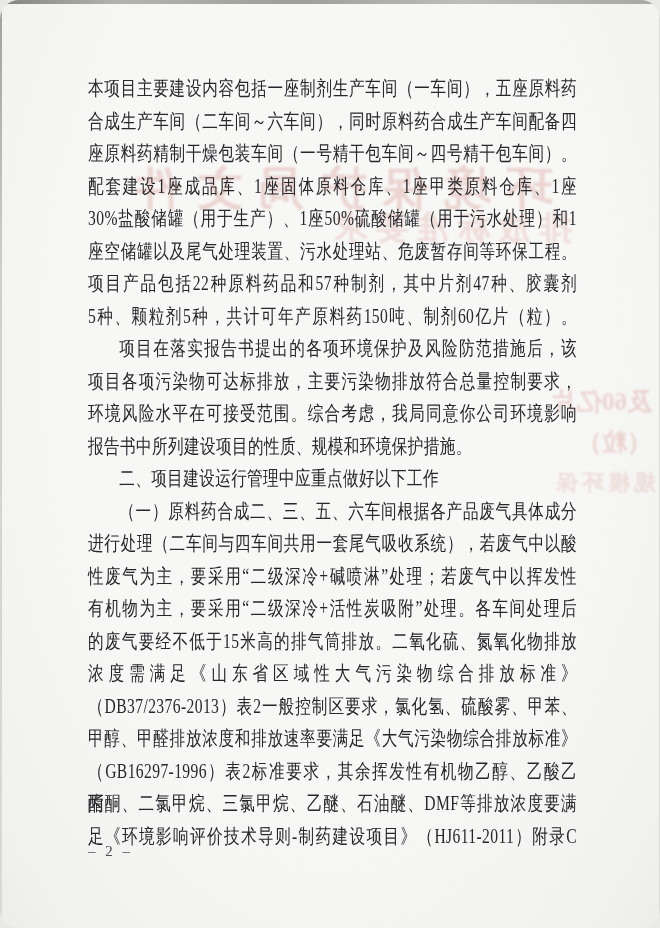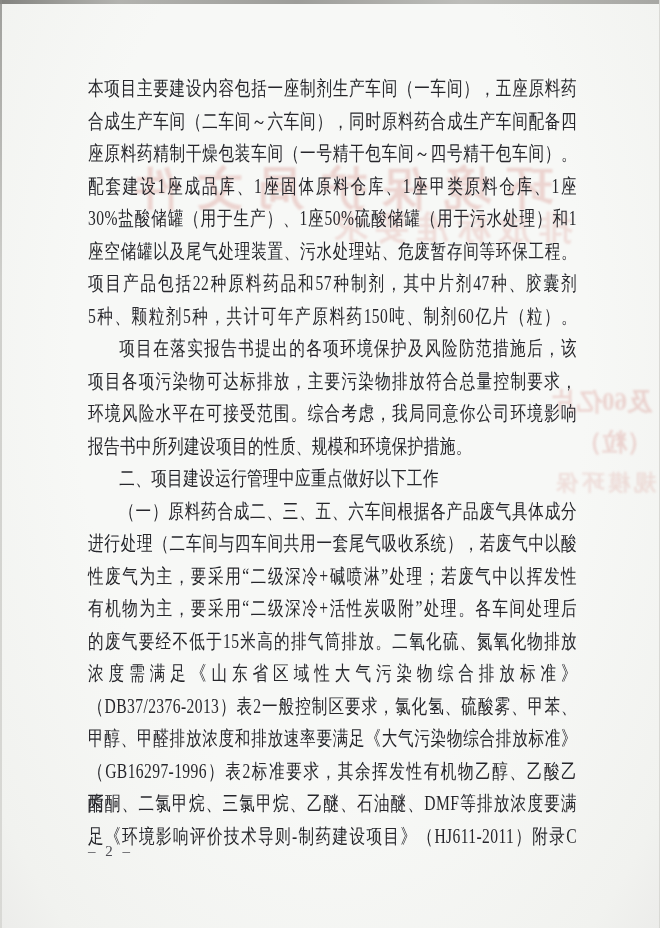--- a/index.html
+++ b/index.html
@@ -7,20 +7,21 @@
     width: 660px; height: 928px;
     overflow: hidden;
     background: #e9e9e6;
     font-family: "Liberation Serif", "DejaVu Serif", serif;
   }
   .scan-page {
     position: relative;
     width: 660px; height: 928px;
     background: radial-gradient(ellipse at 50% 38%, #f7f8f6 55%, #f1f2ef 90%, #ececea 100%);
     overflow: hidden;
+    border-radius: 19px;
   }
   
   .edge-top {
     position: absolute; left: 0; top: 0; width: 660px; height: 4px;
     background: linear-gradient(to right, #6f6f6b, #a7a7a3 18%, #8d8d89 45%, #b3b3af 70%, #999995);
     opacity: .85;
   }
   .edge-left {
     position: absolute; left: 0; top: 0; width: 2px; height: 928px;
     background: linear-gradient(to bottom, #8a8a86, #c6c6c2 30%, #d4d4d0);

